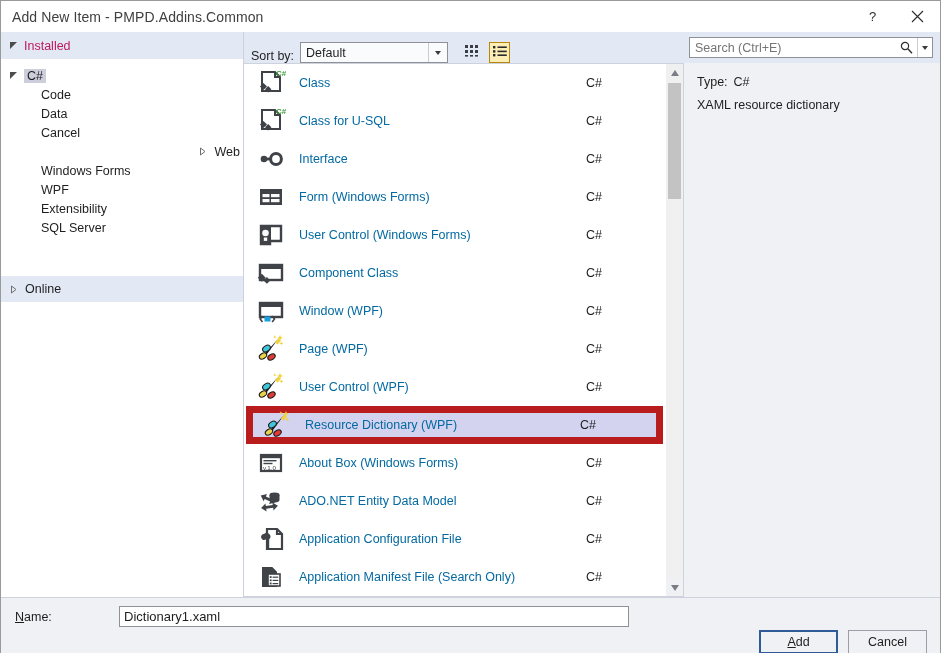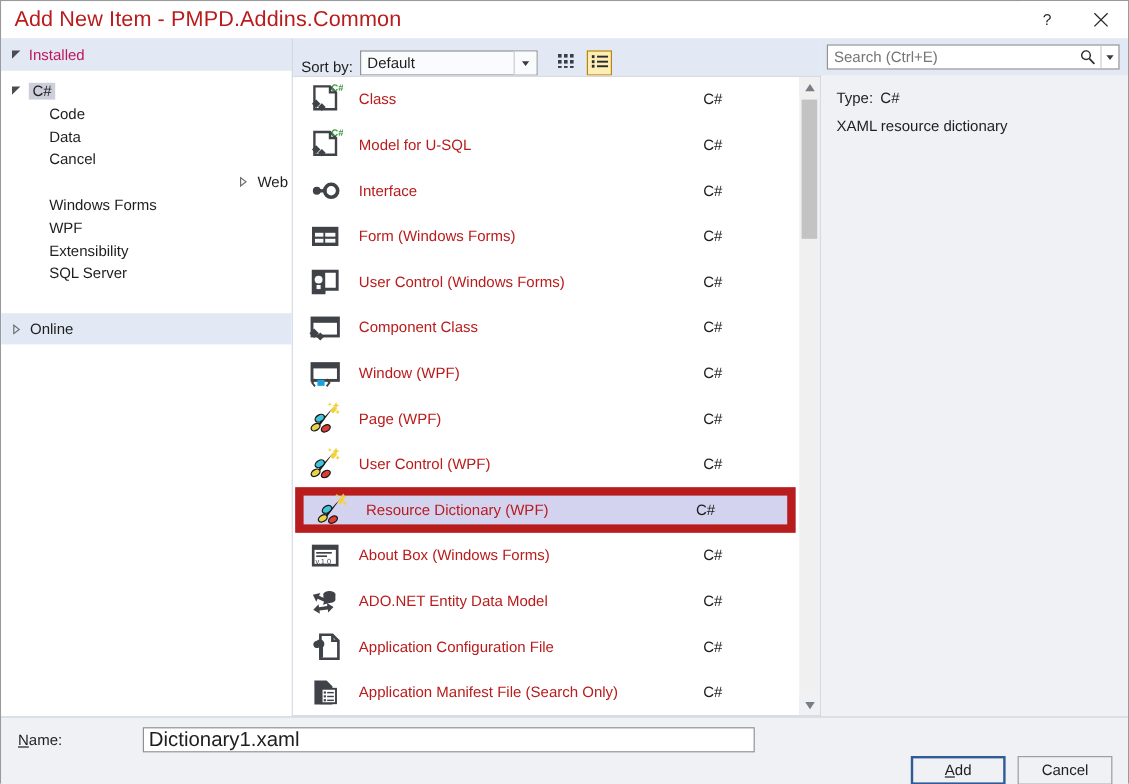--- a/index.html
+++ b/index.html
@@ -25,22 +25,22 @@
 
   
   .titlebar {
     height: 31px; flex: 0 0 31px;
     background: #ffffff;
     display: flex; align-items: center;
     position: relative;
   }
   .title-text {
     margin-left: 11px;
-    font-size: 18px;
-    color: #b91c1c;
+    font-size: 14px;
+    color: #404040;
     letter-spacing: .1px;
   }
   .title-btns {
     position: absolute; right: 0; top: 0; height: 31px;
     display: flex;
   }
   .title-btn {
     width: 45px; height: 31px;
     display: flex; align-items: center; justify-content: center;
     font-size: 13px; color: #2b2b2b;
@@ -94,21 +94,21 @@
   .indent-1-arrow { padding-left: 28px; justify-content: flex-end; }
   .online-row {
     position: absolute; left: 0; right: 0; top: 0;
     height: 26px;
     display: flex; align-items: center;
     padding-left: 8px;
     background: #e3e9f4;
     font-size: 12.5px;
   }
   .online-wrap {
-    position: absolute; left: 0; right: 0; top: 202px; height: 26px;
+    position: absolute; left: 0; right: 0; top: 217px; height: 26px;
   }
 
   
   .center-pane {
     flex: 1 1 auto;
     display: flex; flex-direction: column;
     background: #eff1f5;
     min-width: 0;
   }
   .toolbar {
@@ -186,21 +186,21 @@
     border: 7px solid #b91c1c;
   }
   .row .icon {
     width: 32px; height: 32px; flex: 0 0 32px;
     margin-right: 12px;
     display: flex; align-items: center; justify-content: center;
   }
   .row .name {
     flex: 1 1 auto;
     font-size: 12.5px;
-    color: #b91c1c;
+    color: #0369a1;
     white-space: nowrap;
     overflow: hidden;
   }
   .row .lang {
     flex: 0 0 auto;
     width: 76px;
     font-size: 12.5px;
     color: #1e1e1e;
   }
 
@@ -273,21 +273,21 @@
     box-sizing: border-box;
     font-size: 12.5px;
   }
   .name-label u { text-decoration: underline; }
   .name-input {
     width: 510px; height: 21px;
     box-sizing: border-box;
     border: 1px solid #8e9196;
     background: #ffffff;
     font-family: "Liberation Sans", sans-serif;
-    font-size: 17px;
+    font-size: 13px;
     color: #1e1e1e;
     padding: 0 4px;
     outline: none;
   }
   .btn-row {
     position: absolute; right: 13px; bottom: 8px;
     display: flex; gap: 10px;
   }
   .btn {
     width: 79px; height: 24px;
@@ -465,21 +465,21 @@
                 <svg width="30" height="30" viewBox="0 0 30 30">
         <path d="M6 4 H19 L24 9 V23 H6 Z" fill="none" stroke="#3f4247" stroke-width="2"></path>
         <path d="M19 4 V9 H24" fill="none" stroke="#3f4247" stroke-width="2"></path>
         <g fill="#3f4247">
           <rect x="5" y="16" width="5" height="5" transform="rotate(45 7.5 18.5)"></rect>
           <rect x="10" y="19" width="4.5" height="4.5" transform="rotate(45 12.2 21.2)"></rect>
         </g>
         <text x="20" y="7.5" font-family="Liberation Sans, sans-serif" font-size="8" font-weight="bold" fill="#3f9b3f">C#</text>
       </svg>
               </div>
-              <div class="name">Model for U-SQL</div>
+              <div class="name">Class for U-SQL</div>
               <div class="lang">C#</div>
             </div>
             <div class="row">
               <div class="icon">
                 <svg width="30" height="30" viewBox="0 0 30 30">
         <circle cx="8" cy="15" r="3.3" fill="#3f4247"></circle>
         <rect x="10" y="13.6" width="6" height="2.8" fill="#3f4247"></rect>
         <circle cx="20" cy="15" r="5.4" fill="none" stroke="#3f4247" stroke-width="3"></circle>
       </svg>
               </div>

